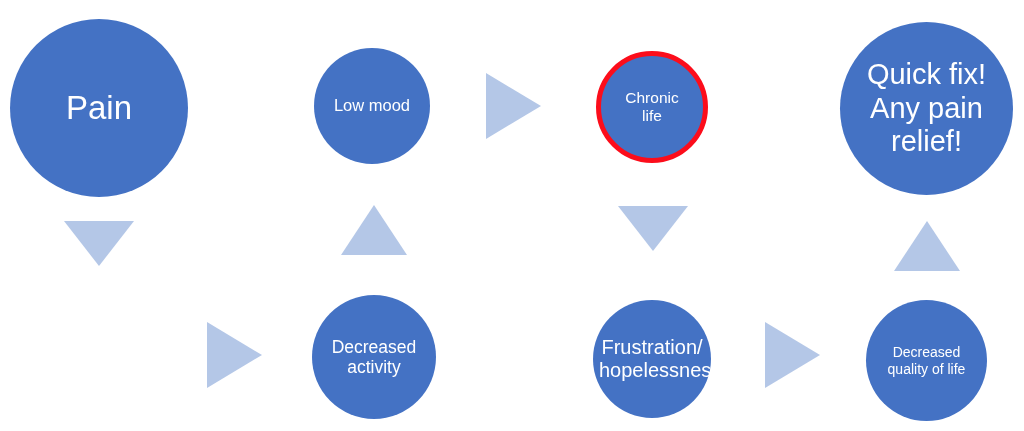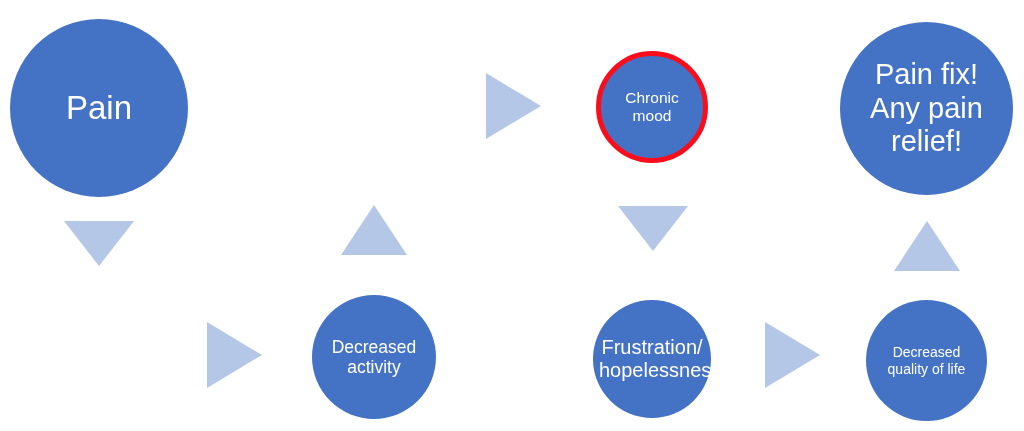--- a/index.html
+++ b/index.html
@@ -85,28 +85,31 @@
 </style>
 </head>
 <body>
 
 <div id="canvas">
 
   <div class="node n-pain">
     <span class="label">Pain</span>
   </div>
 
+  <div class="node n-lowmood">
+    <span class="label">Low mood</span>
+  </div>
 
   <div class="node n-chronic">
     <span class="label">Chronic
-mood</span>
+life</span>
   </div>
 
   <div class="node n-quickfix">
-    <span class="label">Pain fix!
+    <span class="label">Quick fix!
 Any pain
 relief!</span>
   </div>
 
 
   <div class="node n-decactivity">
     <span class="label">Decreased
 activity</span>
   </div>
 

